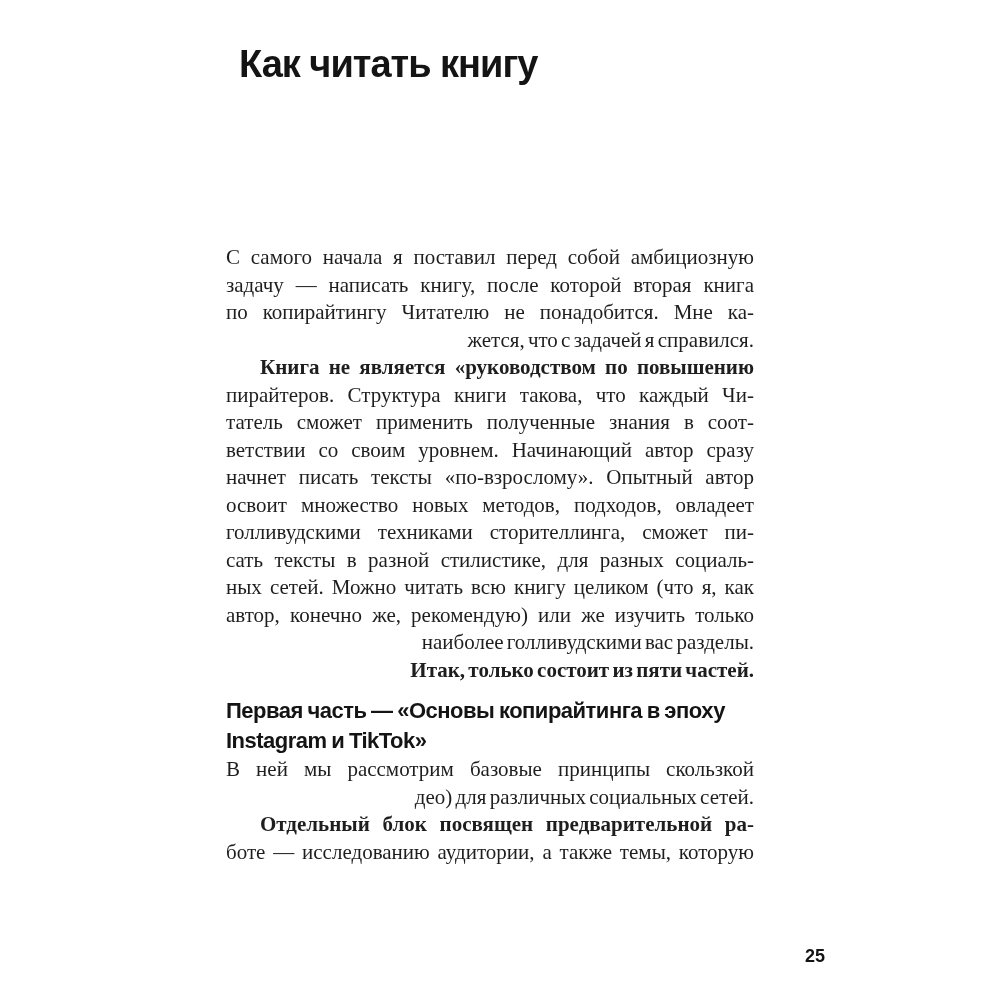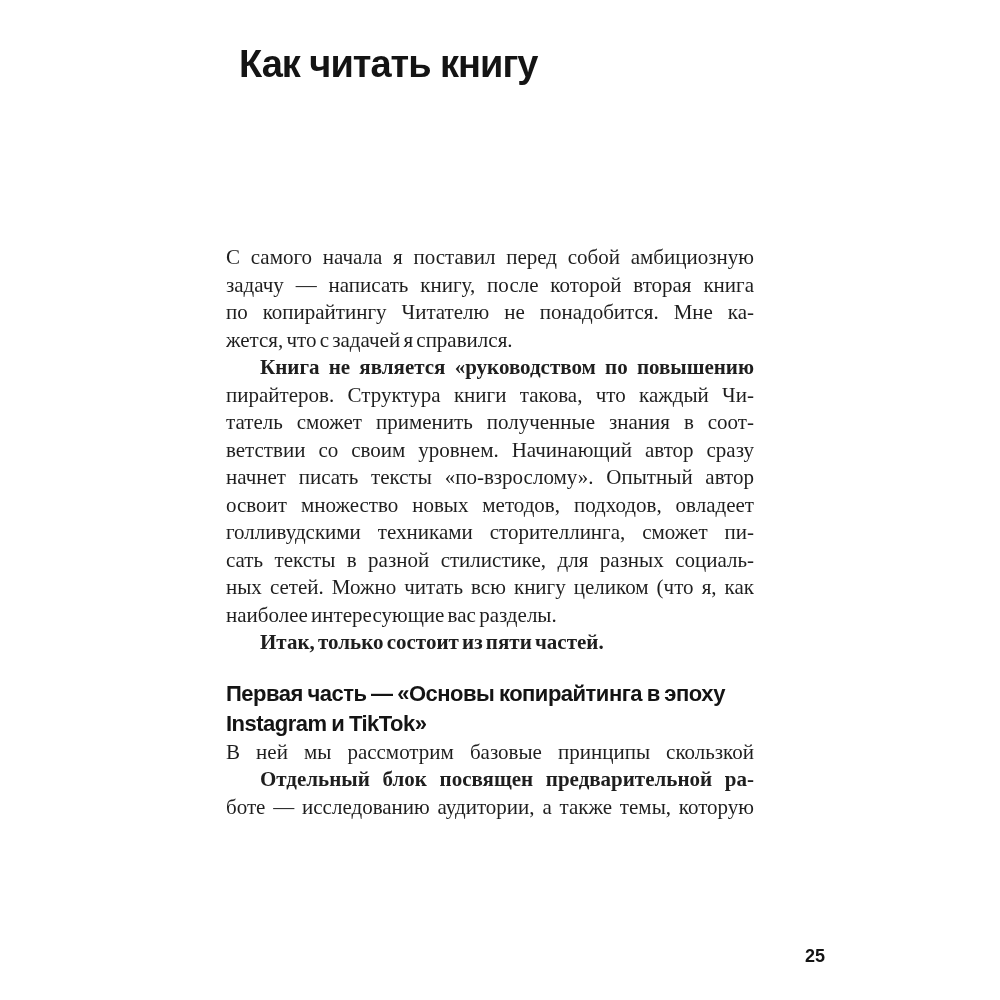--- a/index.html
+++ b/index.html
@@ -32,28 +32,29 @@
   .paragraph {
     font-family: "Liberation Serif", serif;
     font-size: 21px;
     color: var(--text, #1e1e1e);
     word-spacing: -2px;
   }
   .paragraph .line {
     height: 27.5px;
     line-height: 27.5px;
     overflow: hidden;
+    text-align: right;
   }
   .line.just {
     text-align: justify;
     text-align-last: justify;
   }
   .line.indent { text-indent: 34px; font-weight: bold; }
   .subheading {
-    margin-top: 22px;
+    margin-top: 12px;
     font-family: "Liberation Sans", sans-serif;
     font-weight: bold;
     font-size: 22px;
     letter-spacing: -0.5px;
     word-spacing: -1px;
     color: var(--heading, #141414);
   }
   .subheading .line {
     height: 30px;
     line-height: 30px;
@@ -86,31 +87,33 @@
     <div class="paragraph">
       <div class="line just indent">Книга не является «руководством по повышению</div>
       <div class="line just">пирайтеров. Структура книги такова, что каждый Чи-</div>
       <div class="line just">татель сможет применить полученные знания в соот-</div>
       <div class="line just">ветствии со своим уровнем. Начинающий автор сразу</div>
       <div class="line just">начнет писать тексты «по-взрослому». Опытный автор</div>
       <div class="line just">освоит множество новых методов, подходов, овладеет</div>
       <div class="line just">голливудскими техниками сторителлинга, сможет пи-</div>
       <div class="line just">сать тексты в разной стилистике, для разных социаль-</div>
       <div class="line just">ных сетей. Можно читать всю книгу целиком (что я, как</div>
-      <div class="line">наиболее интересующие вас разделы.</div>
+      <div class="line just">автор, конечно же, рекомендую) или же изучить только</div>
+      <div class="line">наиболее голливудскими вас разделы.</div>
     </div>
     <div class="paragraph">
       <div class="line indent">Итак, только состоит из пяти частей.</div>
     </div>
     <div class="subheading">
       <div class="line">Первая часть — «Основы копирайтинга в эпоху</div>
       <div class="line">Instagram и TikTok»</div>
     </div>
     <div class="paragraph">
       <div class="line just">В ней мы рассмотрим базовые принципы скользкой</div>
+      <div class="line">део) для различных социальных сетей.</div>
     </div>
     <div class="paragraph">
       <div class="line just indent">Отдельный блок посвящен предварительной ра-</div>
       <div class="line just">боте — исследованию аудитории, а также темы, которую</div>
     </div>
   </div>
 
 <div class="page-number">25</div>
 
 </body></html>

